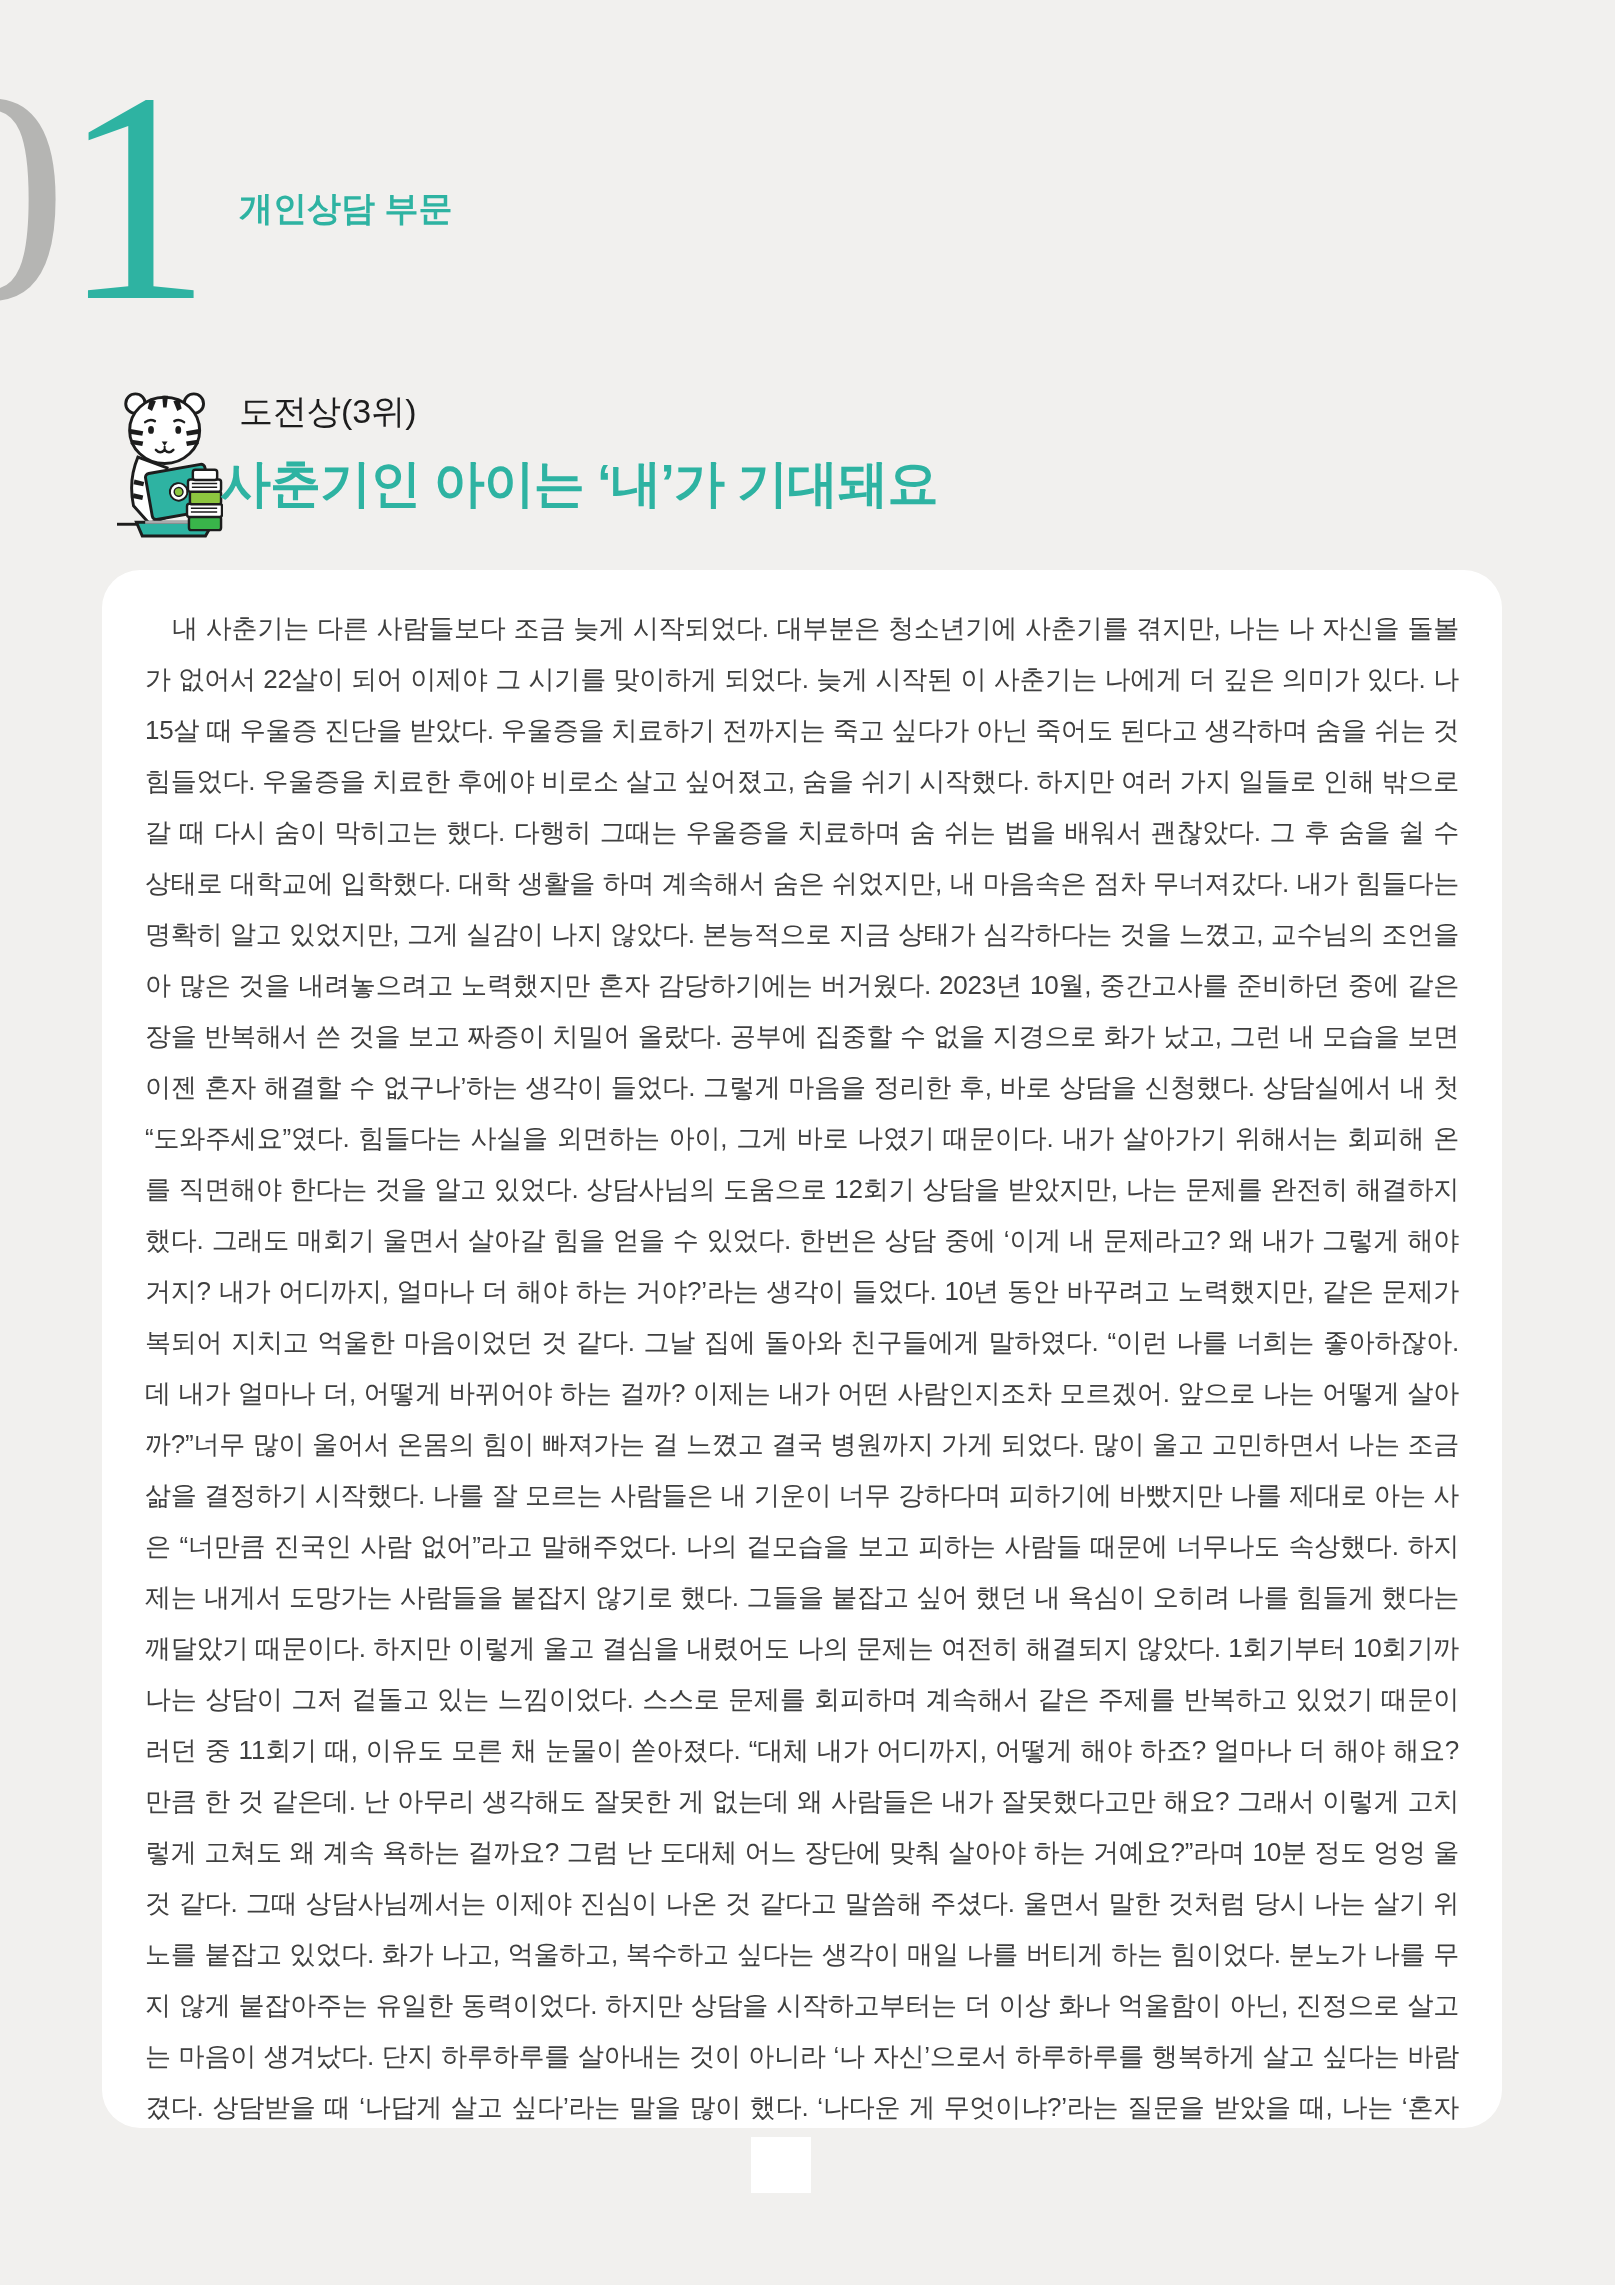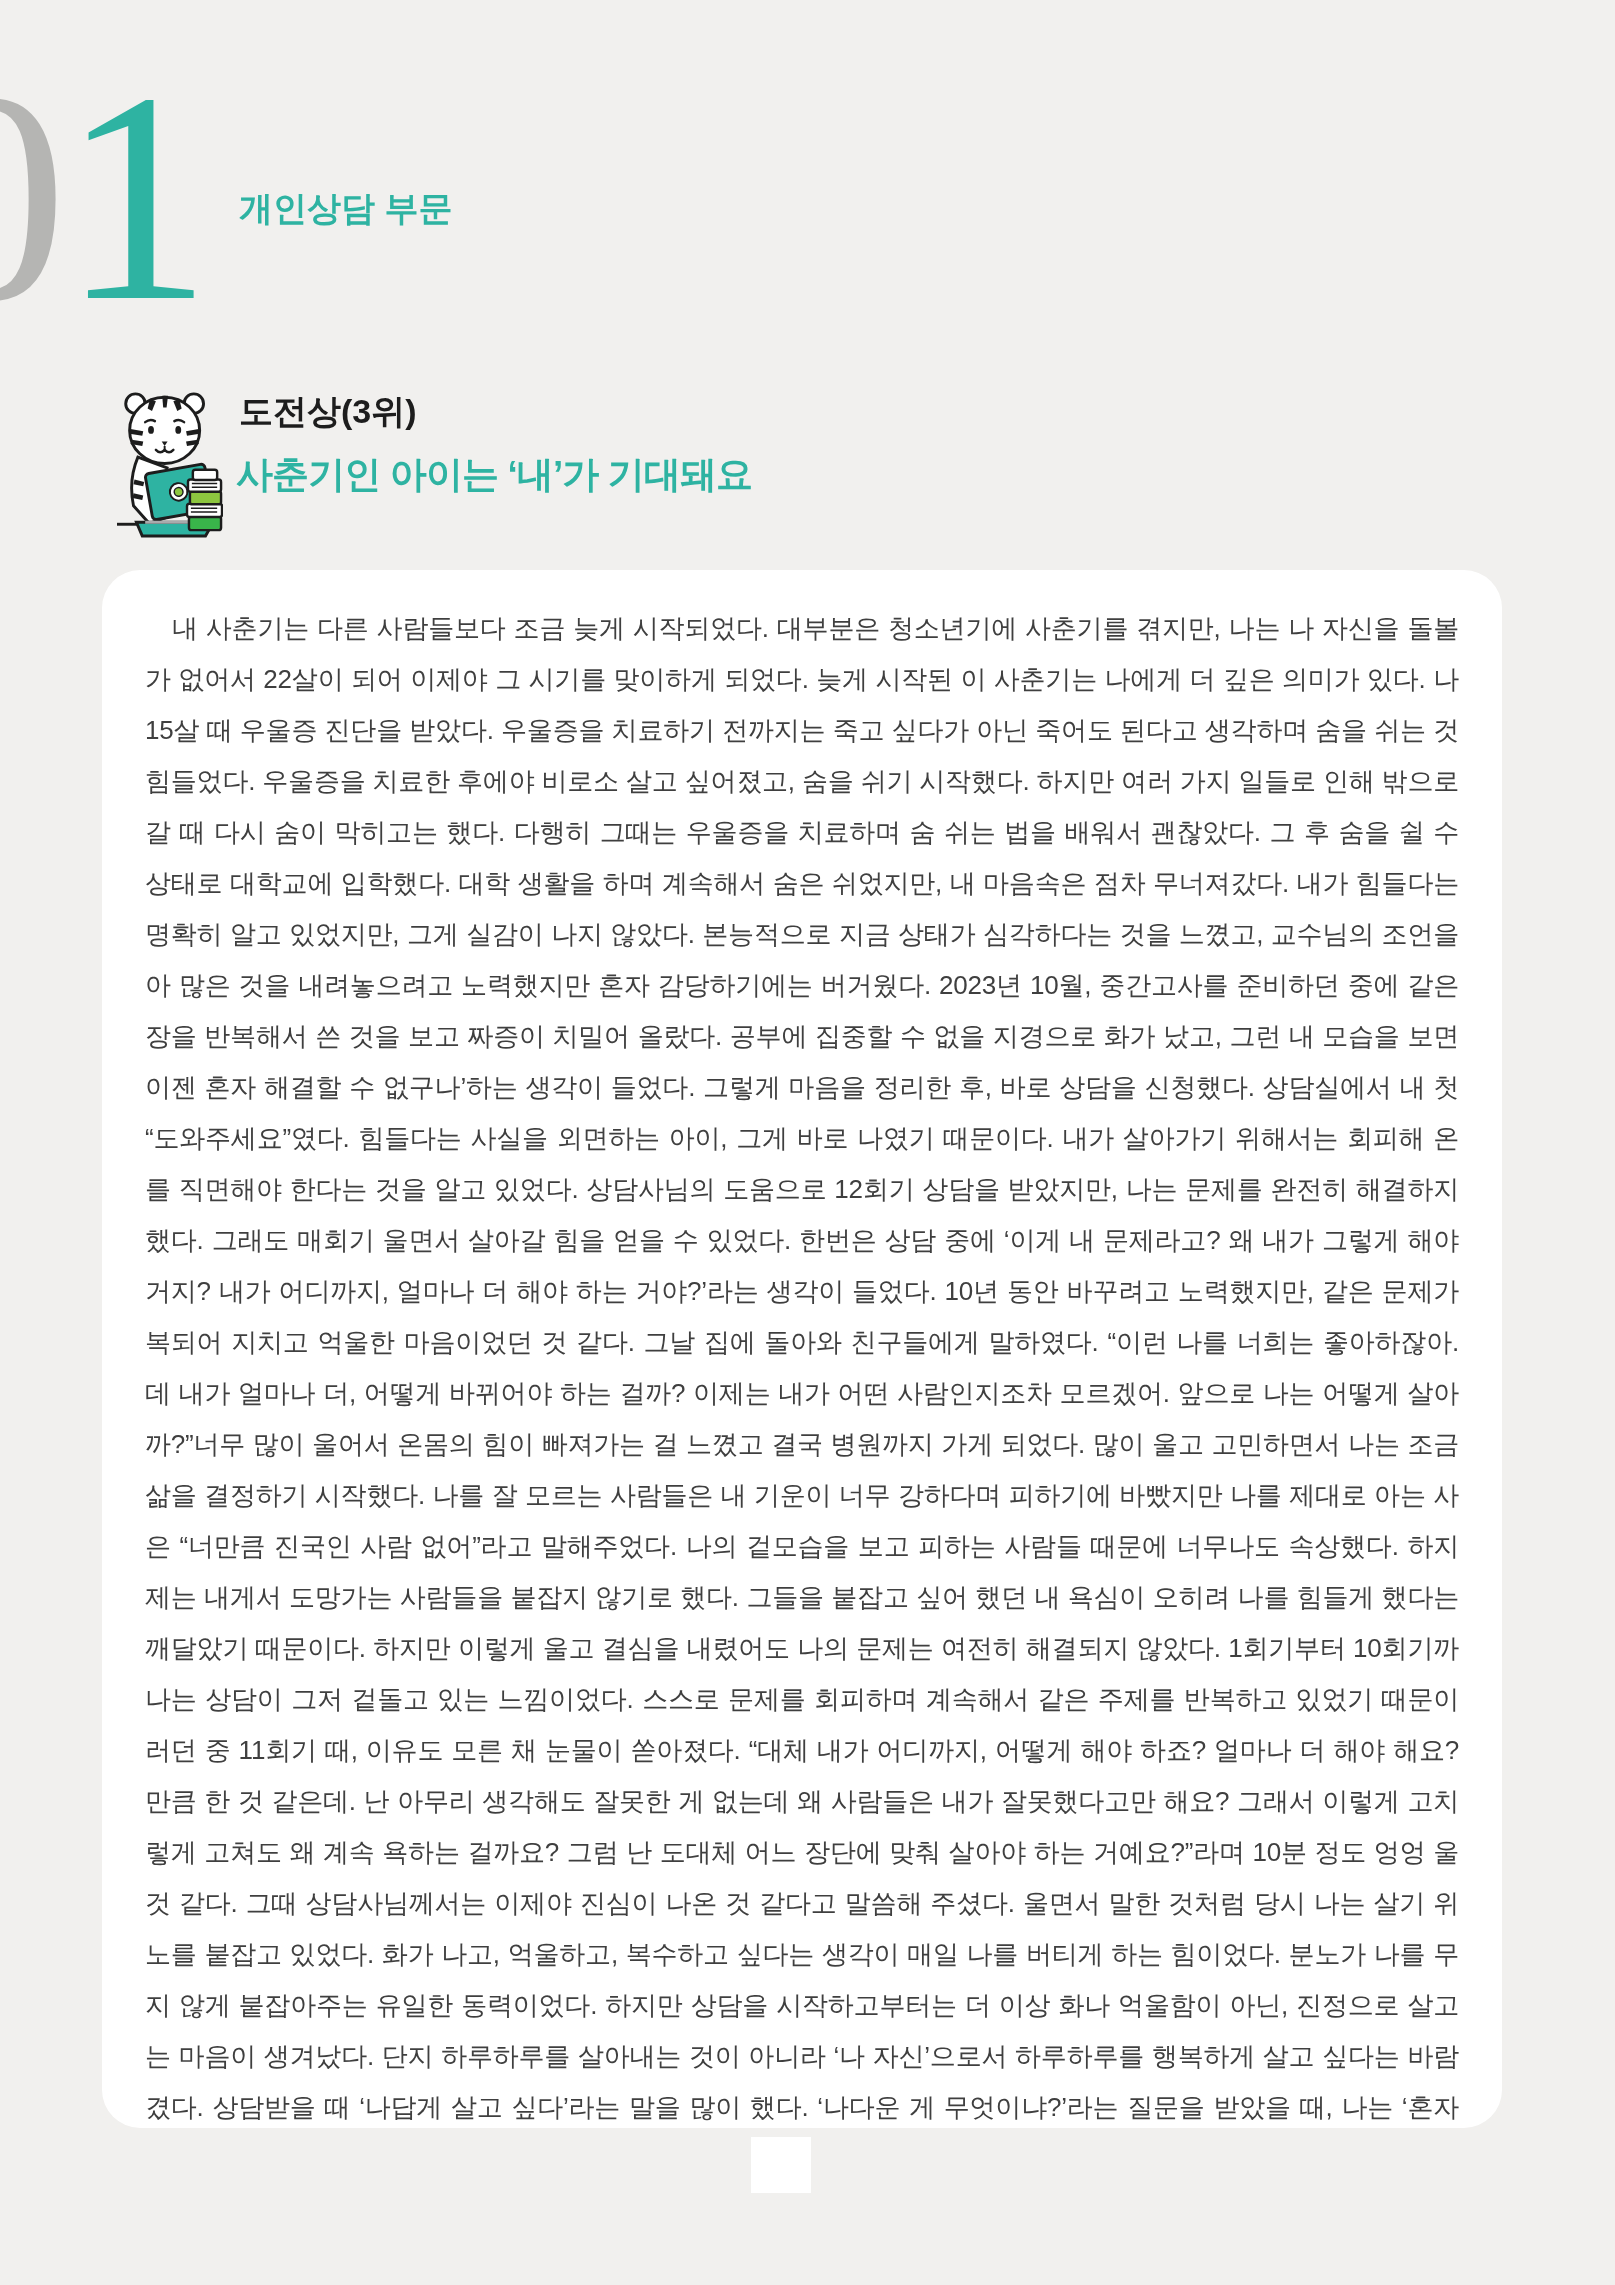--- a/index.html
+++ b/index.html
@@ -35,27 +35,27 @@
     position:absolute;
     left:239px; top:186px;
     font-size:34px;
     font-weight:bold;
     color:var(--accent);
   }
   .award-label{
     position:absolute;
     left:239px; top:389px;
     font-size:34px;
-    font-weight:bold;
+    font-weight:normal;
     color:var(--heading-text);
   }
   .essay-title{
     position:absolute;
-    left:236px; top:450px;
-    font-size:37px;
+    left:220px; top:450px;
+    font-size:51px;
     font-weight:bold;
     color:var(--accent);
     letter-spacing:-0.9px;
   }
   
   .mascot{
     position:absolute;
     left:116px; top:384px;
     width:107px; height:156px;
   }

